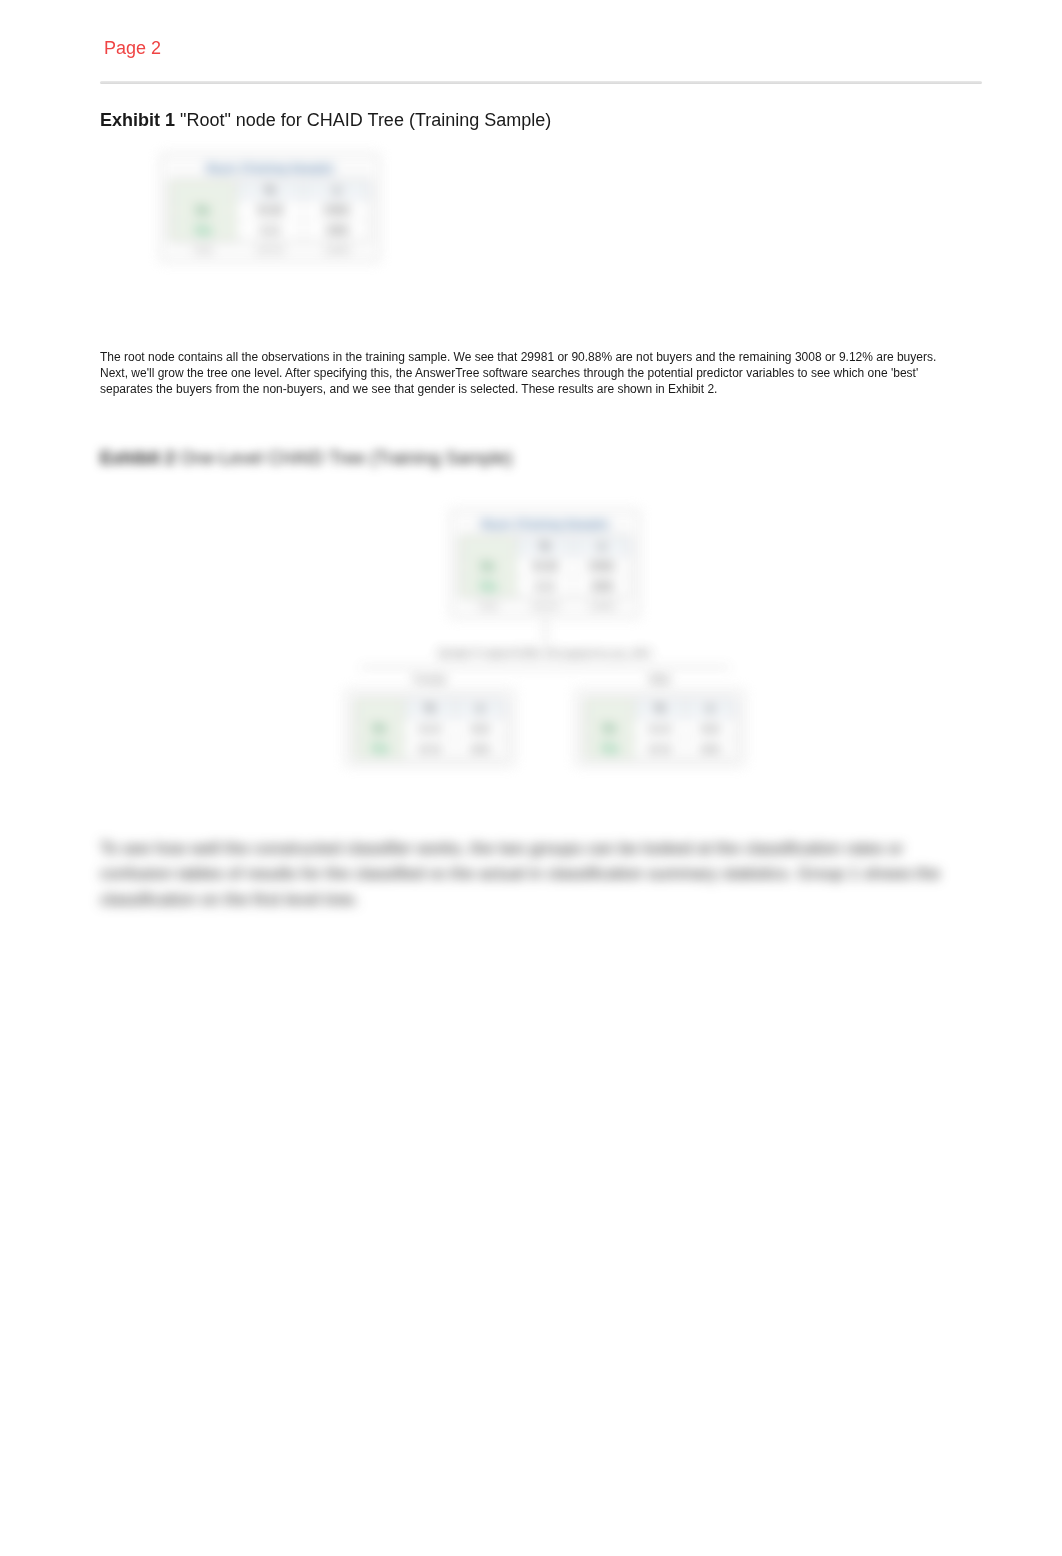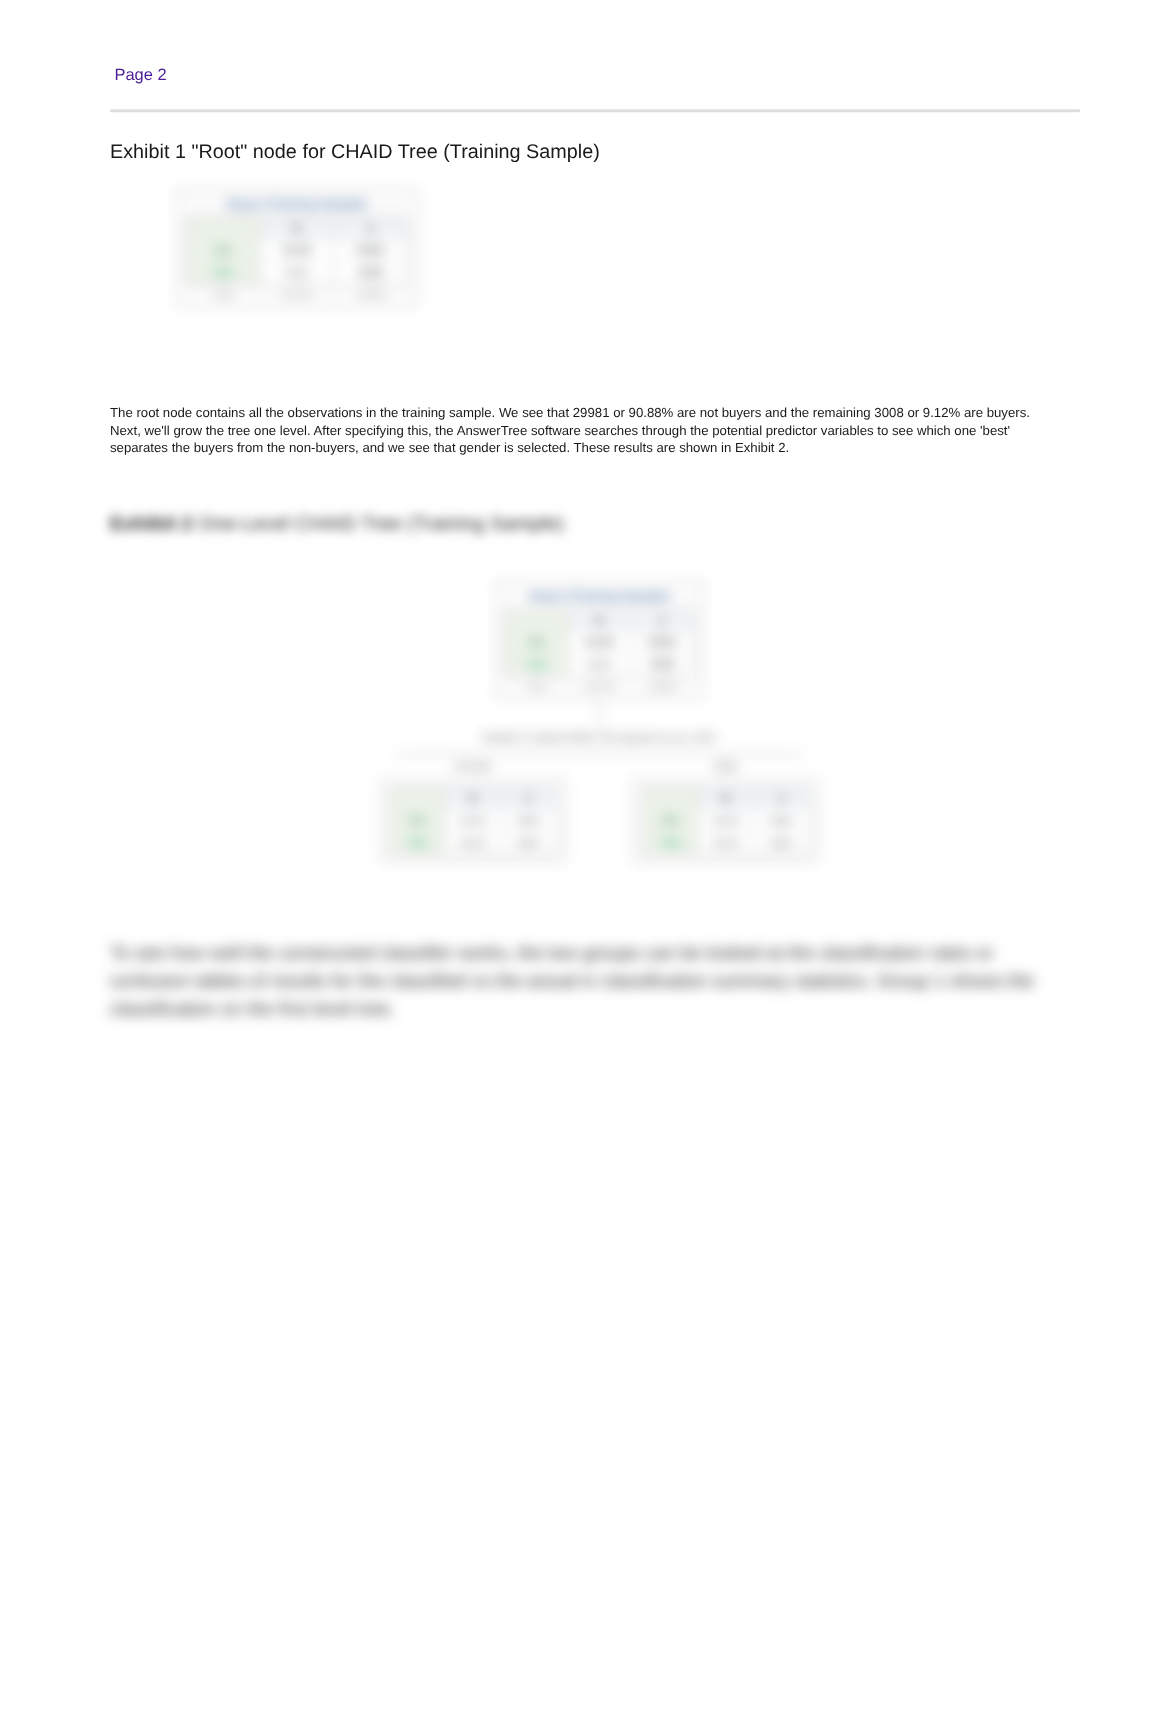--- a/index.html
+++ b/index.html
@@ -5,39 +5,39 @@
     * { margin: 0; padding: 0; box-sizing: border-box; }
     body {
       background: #ffffff;
       font-family: Arial, Helvetica, sans-serif;
       width: 1062px;
       height: 1556px;
       position: relative;
       color: #1a1a1a;
     }
     .page-header {
-      padding: 60px 0 8px 104px;
-      font-size: 15px;
-      color: #4c1d95;
+      padding: 38px 0 8px 104px;
+      font-size: 18px;
+      color: #ef4444;
     }
     .divider-line {
       margin: 14px 80px 0 100px;
       height: 3px;
       background: linear-gradient(to bottom, #e9e9e9, #d8d8d8);
       border-radius: 2px;
     }
     .content {
       padding: 0 100px;
     }
     .exhibit-title {
       margin-top: 26px;
       font-size: 18px;
       color: #1a1a1a;
     }
-    .exhibit-title b { font-weight: 400; }
+    .exhibit-title b { font-weight: 700; }
     .fig1 {
       margin-top: 22px;
       margin-left: 60px;
       width: 220px;
       height: 170px;
       filter: blur(6px);
       opacity: 0.85;
     }
     .node-box {
       border: 1px solid #bbb;

